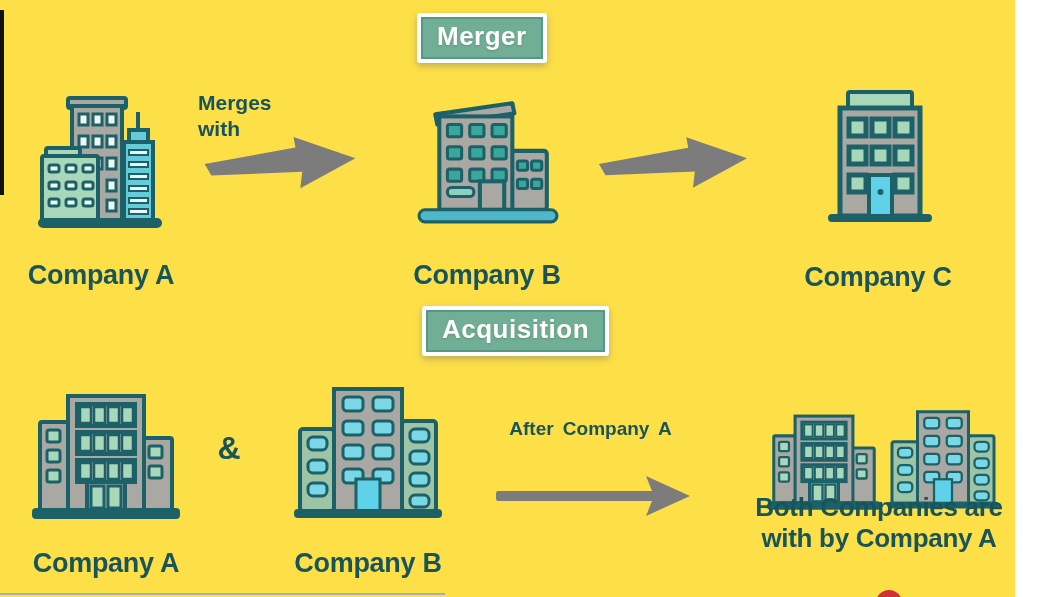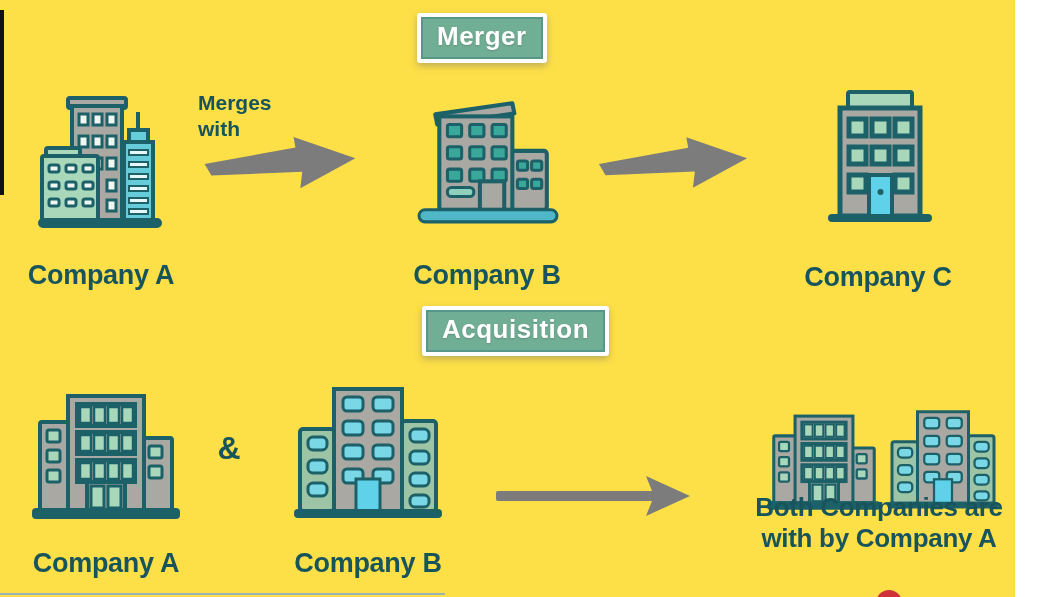--- a/index.html
+++ b/index.html
@@ -208,20 +208,21 @@
   <div class="company-label" style="left:8px;top:524px;width:196px;">Company A</div>
 
   <div class="amp" style="left:205px;top:430px;width:48px;">&amp;</div>
 
   <svg class="abs" style="left:292px;top:383px;" width="152" height="138" viewBox="0 0 152 138">
     <use href="#bldg-b2"></use>
   </svg>
   <div class="company-label" style="left:272px;top:524px;width:192px;">Company B</div>
 
   <div class="small-arrow-label" style="left:468px;top:416px;width:245px;">
+    <div>After Company A</div>
   </div>
   <svg class="abs" style="left:494px;top:474px;" width="200" height="44" viewBox="0 0 200 44">
     <rect x="2" y="17" width="160" height="10" rx="2" fill="#7c7c7c"></rect>
     <polygon points="152,2 196,22 152,42 160,22" fill="#7c7c7c"></polygon>
   </svg>
 
   <svg class="abs" style="left:766px;top:410px;" width="116" height="102" viewBox="0 0 152 134">
     <use href="#bldg-a2"></use>
   </svg>
   <svg class="abs" style="left:886px;top:407px;" width="114" height="104" viewBox="0 0 152 138">

